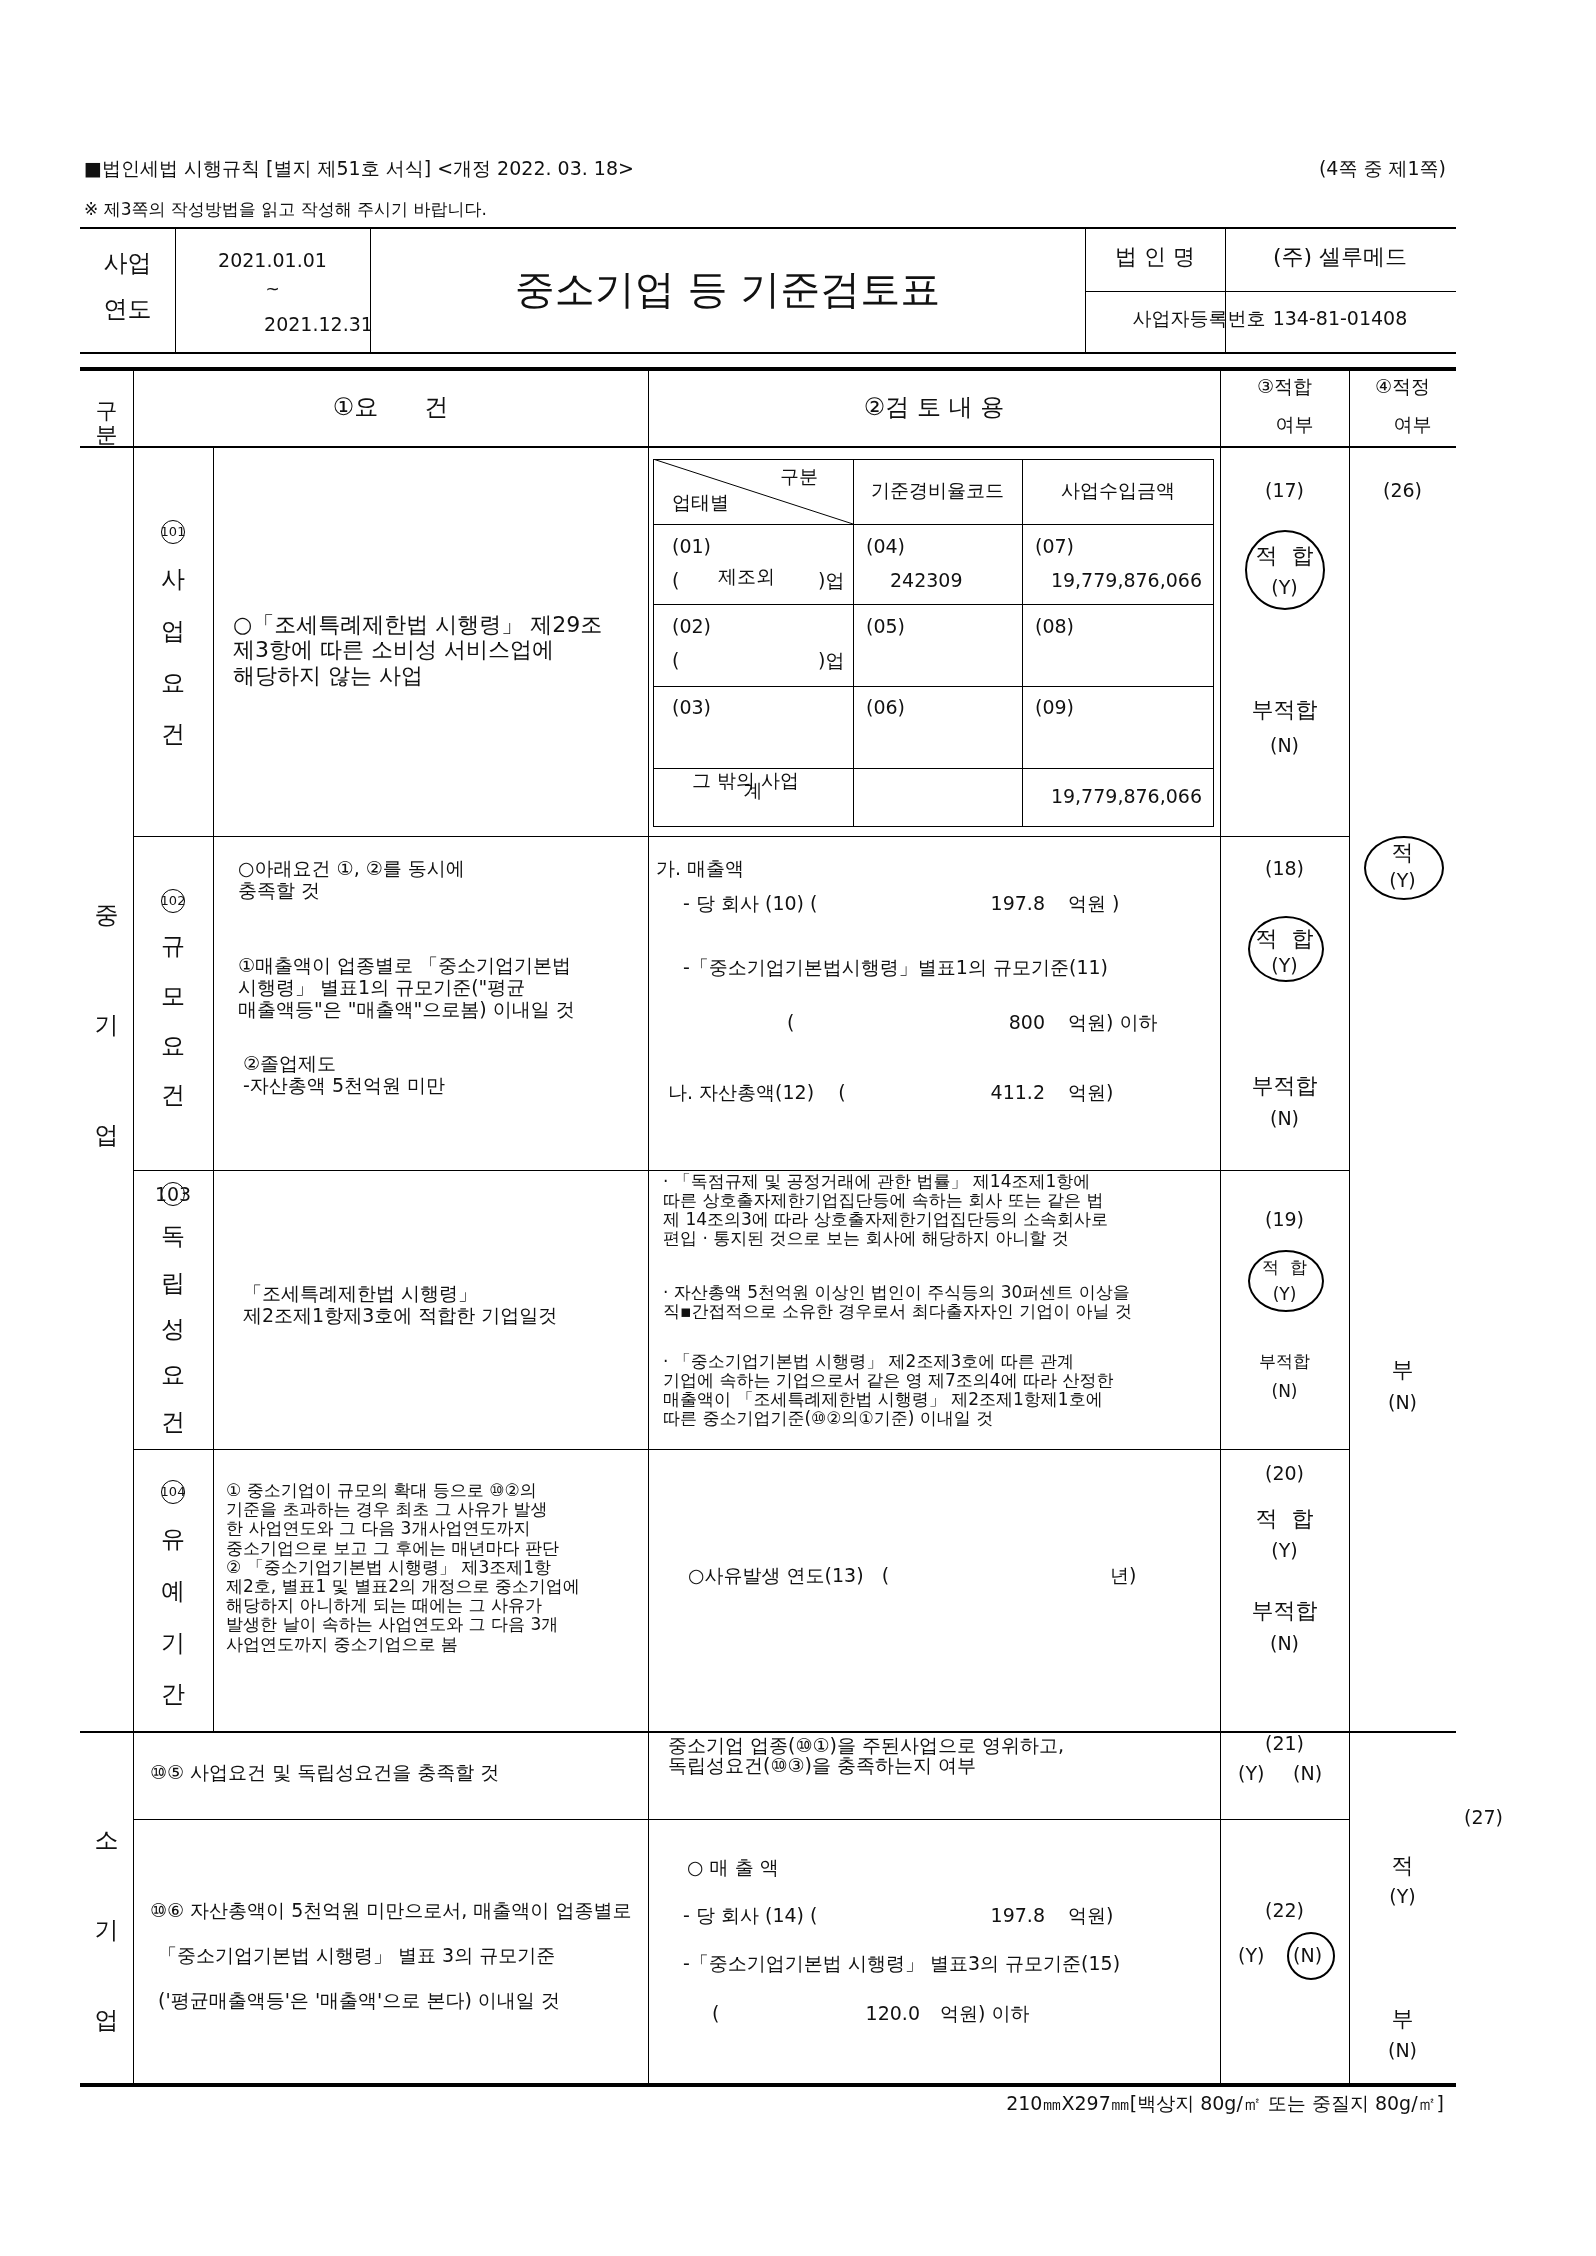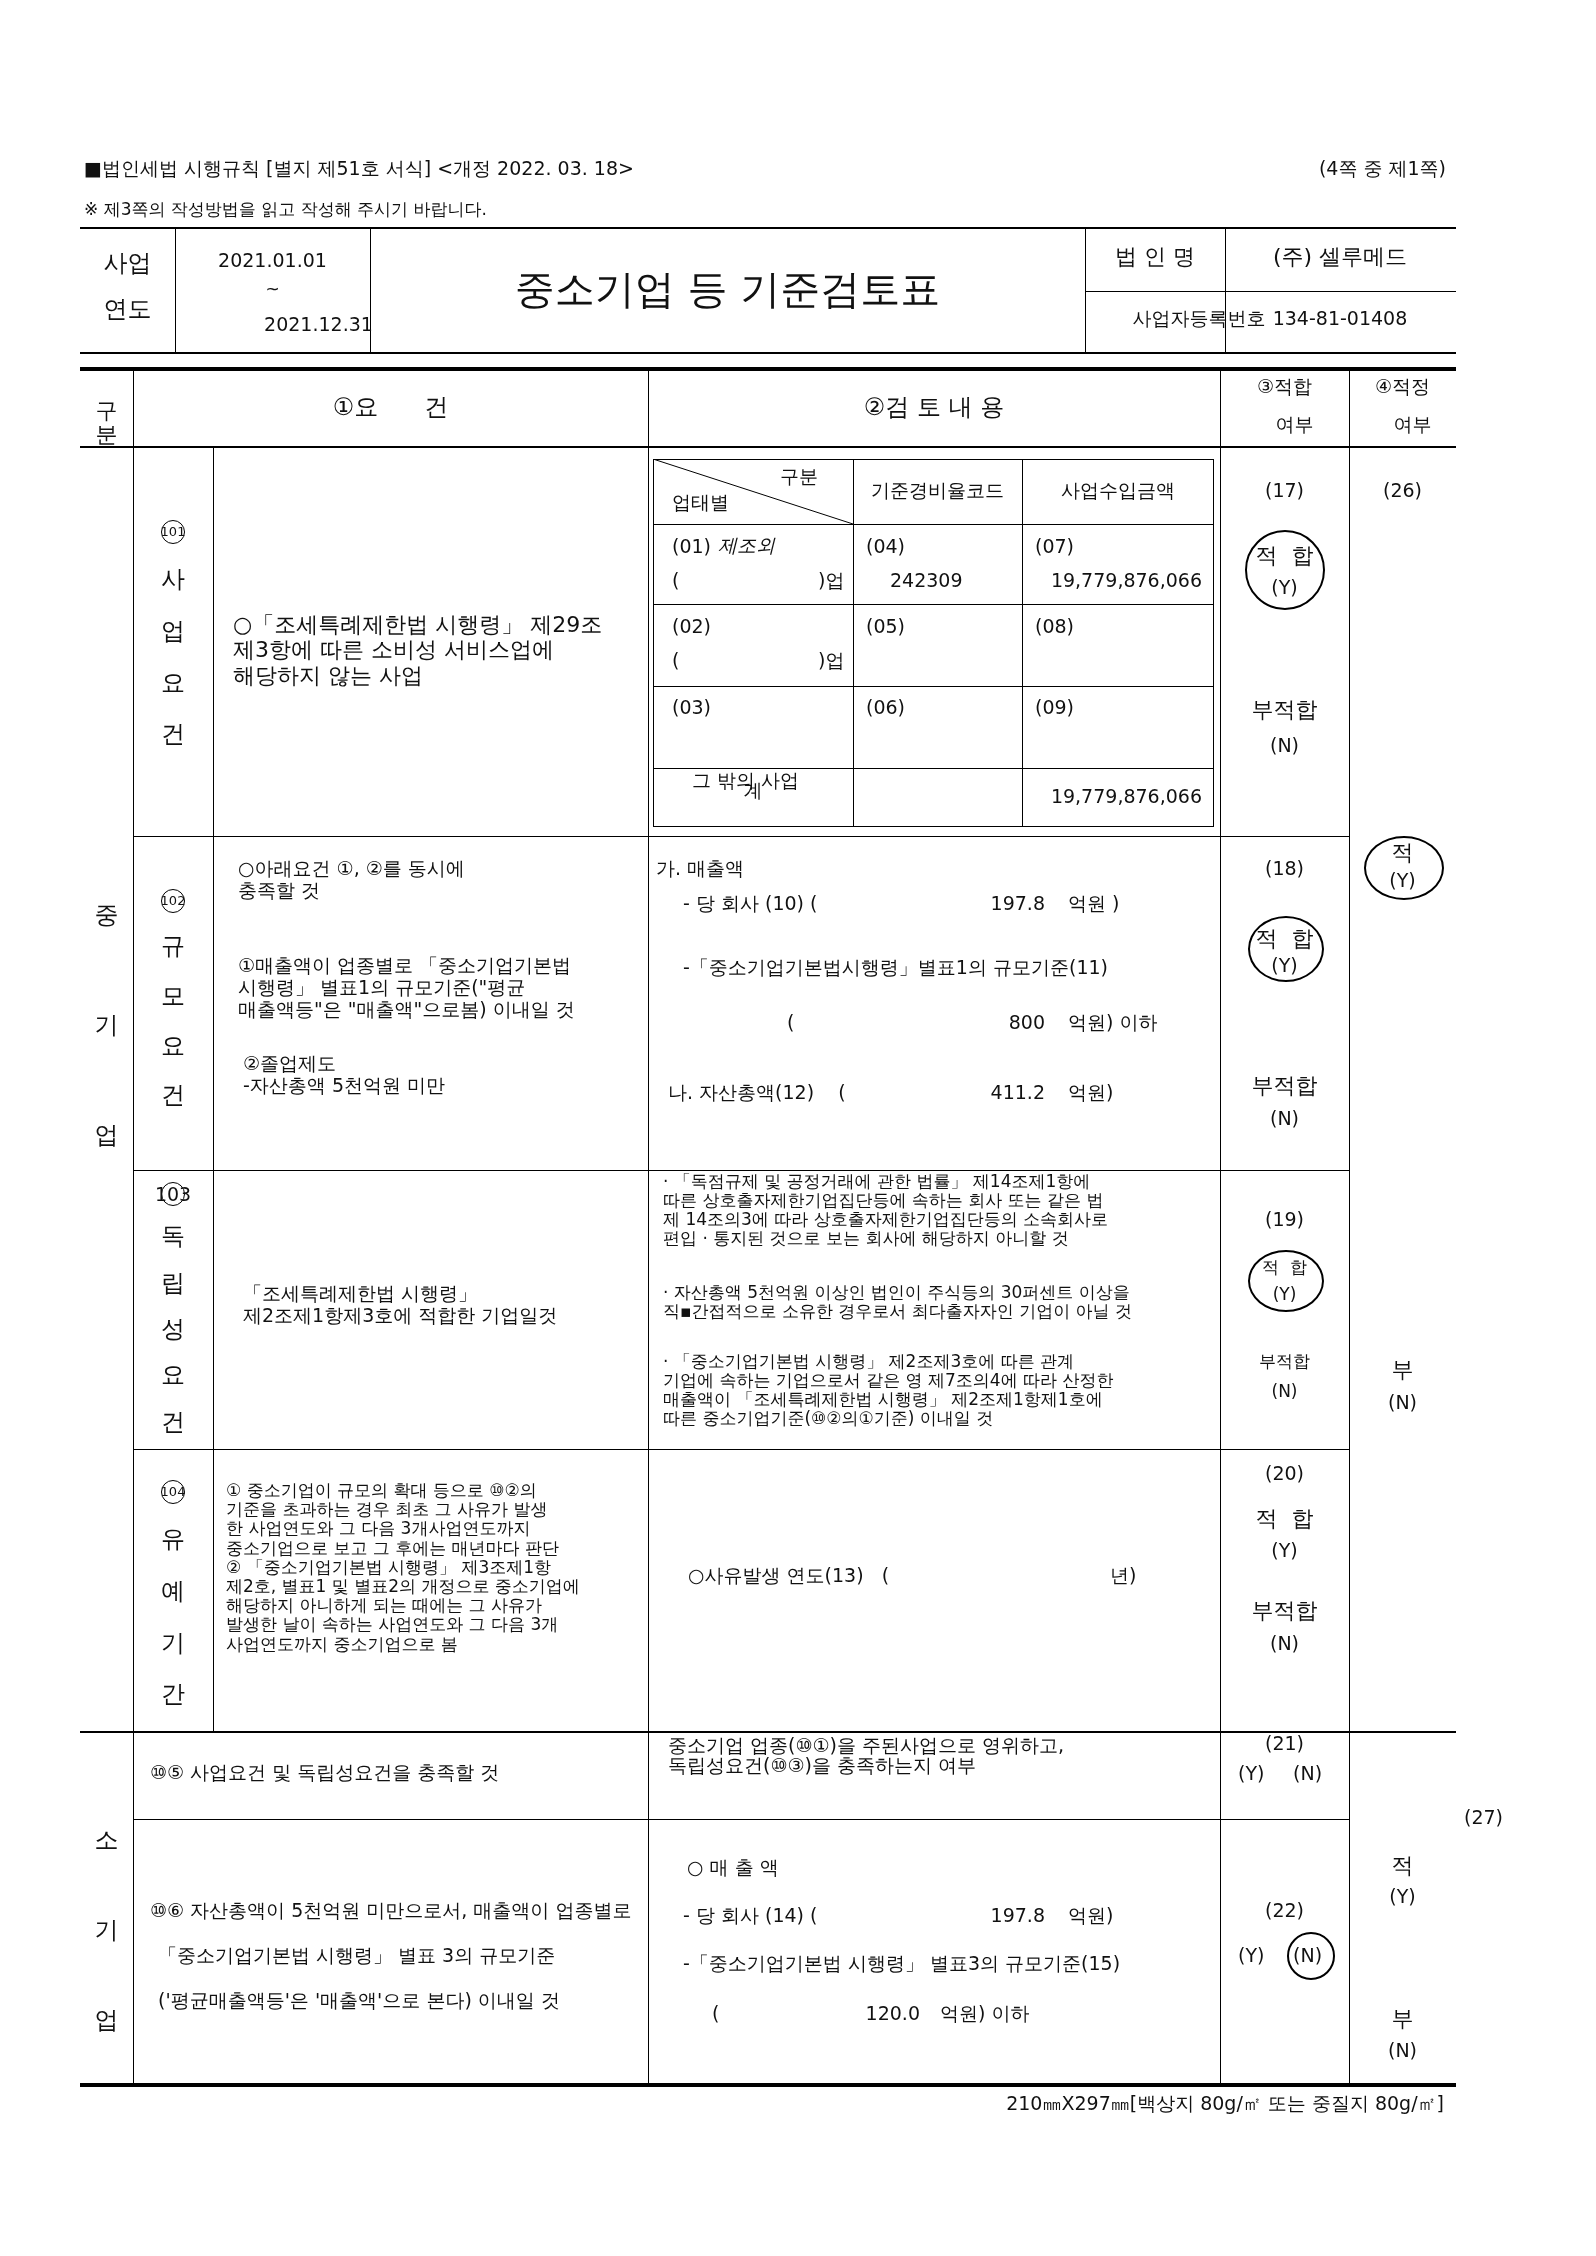--- a/index.html
+++ b/index.html
@@ -113,21 +113,21 @@
       <line x1="0" y1="0" x2="200" y2="65" stroke="#000" stroke-width="1"></line>
     </svg>
 
   <div class="t md" style="left:780px;top:466px;">구분</div>
   <div class="t md" style="left:672px;top:492px;">업태별</div>
   <div class="t md c" style="left:853px;top:480px;width:169px;">기준경비율코드</div>
   <div class="t md c" style="left:1022px;top:480px;width:192px;">사업수입금액</div>
 
   <div class="t md" style="left:672px;top:536px;">(01)</div>
   <div class="t md" style="left:672px;top:570px;">(</div>
-  <div class="t md" style="left:718px;top:535px;font-style:italic;">제조외</div>
+  <div class="t md" style="left:718px;top:566px;">제조외</div>
   <div class="t md" style="left:818px;top:570px;">)업</div>
   <div class="t md" style="left:866px;top:536px;">(04)</div>
   <div class="t md" style="left:890px;top:570px;">242309</div>
   <div class="t md" style="left:1035px;top:536px;">(07)</div>
   <div class="t md r" style="left:1022px;top:570px;width:180px;">19,779,876,066</div>
 
   <div class="t md" style="left:672px;top:616px;">(02)</div>
   <div class="t md" style="left:672px;top:650px;">(</div>
   <div class="t md" style="left:718px;top:650px;"></div>
   <div class="t md" style="left:818px;top:650px;">)업</div>

